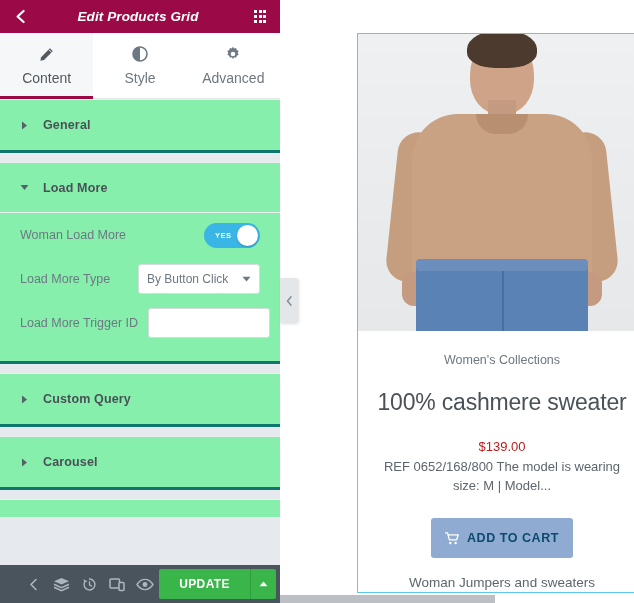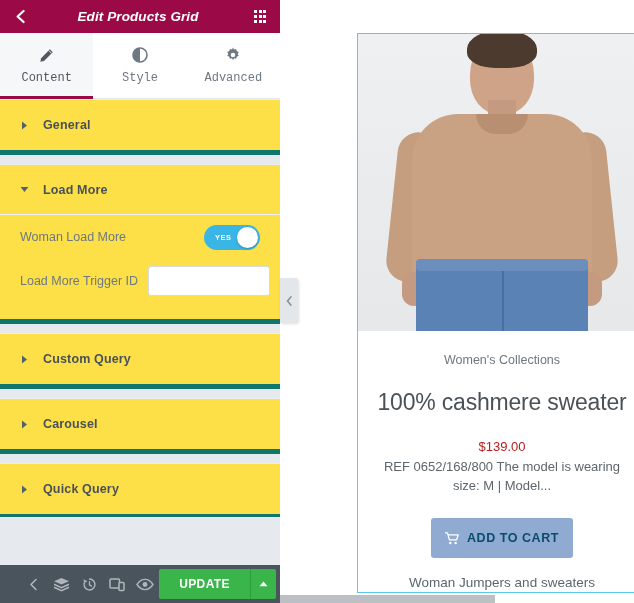--- a/index.html
+++ b/index.html
@@ -61,34 +61,34 @@
     align-items: center; justify-content: center;
     gap: 7px; cursor: pointer; position: relative;
     background: #fff;
   }
   .tab.active { background: #f6f7f8; }
   .tab.active::after {
     content: ""; position: absolute; left: 0; right: 0; bottom: -1px;
     height: 3px; background: #9b0a46;
   }
   .tab-icon { height: 17px; display: flex; align-items: center; justify-content: center; }
-  .tab-label { font-size: 12px; color: #6d7882; font-family: Liberation Mono, monospace; }
+  .tab-label { font-size: 14px; color: #6d7882; }
   .tab.active .tab-label { color: #51585e; }
 
   
   #panel-body {
     flex: 1 1 auto; overflow: hidden;
     background: #e6eaee;
     display: flex; flex-direction: column;
   }
 
   .section {
-    background: #fde047;
+    background: #86efac;
     border-top: 1px solid #eceff1;
-    border-bottom: 5px solid #0f766e;
+    border-bottom: 3px solid #0f766e;
   }
   .section + .section { margin-top: 9px; }
   .section-head {
     height: 50px; display: flex; align-items: center;
     padding: 0 20px; gap: 14px; cursor: pointer;
   }
   .section-title {
     font-size: 12.5px; font-weight: bold; color: #495157;
     letter-spacing: .15px;
   }
@@ -344,20 +344,31 @@
         <div class="section-body">
 
           <div class="ctrl-row">
             <span class="ctrl-label">Woman Load More</span>
             <span class="switch">
               <span class="sw-txt">YES</span>
               <span class="knob"></span>
             </span>
           </div>
 
+          <div class="ctrl-row">
+            <span class="ctrl-label">Load More Type</span>
+            <span class="select">
+              <span class="sel-val">By Button Click</span>
+              <span class="sel-arrow">
+                <svg width="9" height="6" viewBox="0 0 9 6" aria-hidden="true">
+                  <path d="M0.5 0.8 8.5 0.8 4.5 5.4z" fill="#6d7882"></path>
+                </svg>
+              </span>
+            </span>
+          </div>
 
           <div class="ctrl-row">
             <span class="ctrl-label">Load More Trigger ID</span>
             <input class="tinput" type="text" value="" placeholder="" style="">
           </div>
 
         </div>
       </div>
 
       <div class="section">

